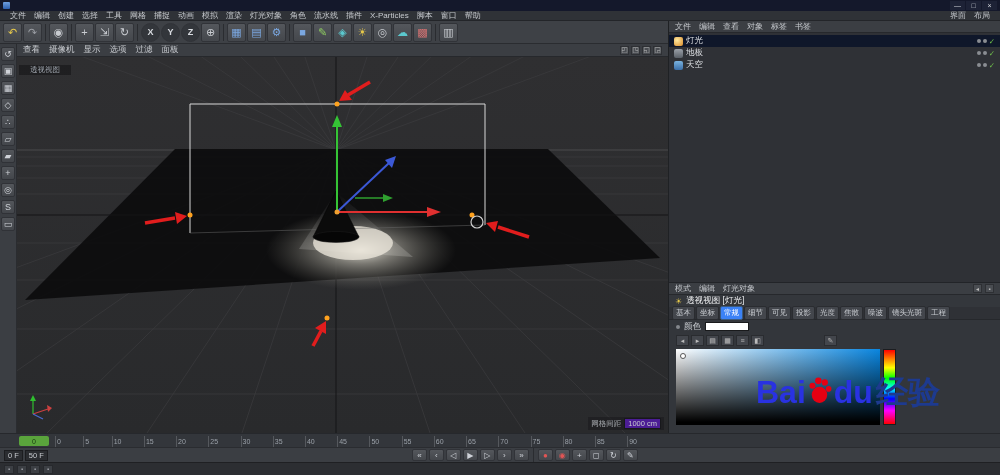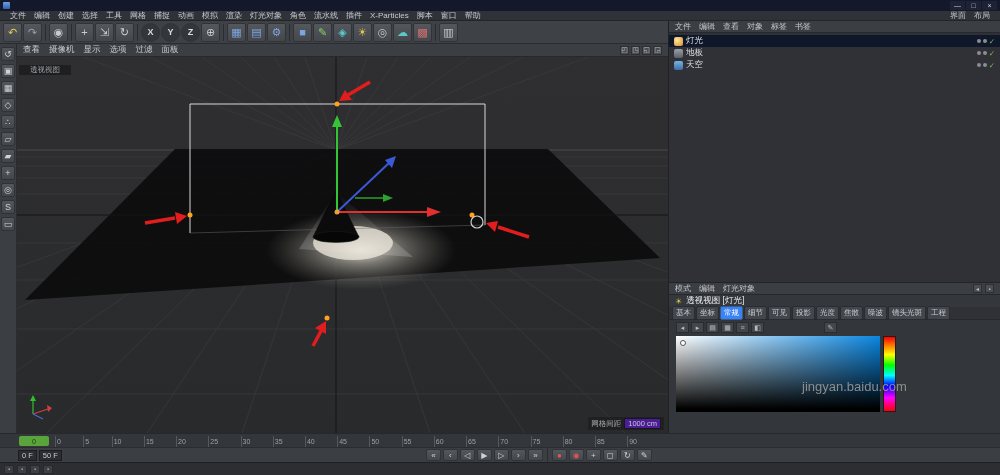--- a/index.html
+++ b/index.html
@@ -63,21 +63,21 @@
   .sv-box{position:relative;width:204px;height:76px;background:linear-gradient(to right,#ffffff,#0a86e0)}
   .sv-dark{position:absolute;left:0;top:0;right:0;bottom:0;background:linear-gradient(to bottom,rgba(0,0,0,0),#000 96%)}
   .sv-marker{position:absolute;left:4px;top:4px;width:6px;height:6px;border:1px solid #555;border-radius:50%;background:#fff}
   .hue-strip{width:13px;height:76px;background:linear-gradient(to bottom,#f00 0%,#ff8000 12%,#ff0 24%,#0f0 38%,#0ff 52%,#00f 66%,#f0f 82%,#f00 100%);border:1px solid #1c1d20}
   
   .timeline{position:absolute;left:0;top:433px;width:1000px;height:14px;background:#33363b;border-top:1px solid #26282c}
   .playhead{position:absolute;left:19px;top:2px;width:30px;height:10px;background:#5aa43c;border-radius:2px;font-size:7px;color:#173a10;display:flex;align-items:center;justify-content:center}
   .ruler{position:absolute;left:55px;top:0;width:582px;height:14px;display:flex;justify-content:space-between;align-items:flex-end}
   .tick{font-size:7px;color:#9aa0a8;border-left:1px solid #55585d;padding-left:1px;line-height:12px}
   
-  .transport{position:absolute;left:0;top:447px;width:1000px;height:15px;background:#3b3e43;border-top:1px solid #2a2c30;display:flex;align-items:center;gap:2px;padding:0 4px 0 18px}
+  .transport{position:absolute;left:0;top:447px;width:1000px;height:15px;background:#3b3e43;border-top:1px solid #2a2c30;display:flex;align-items:center;gap:2px;padding:0 4px 0 4px}
   .tp-field{background:#2b2d31;border:1px solid #1c1d20;font-size:7.5px;height:11px;line-height:9px;padding:0 3px;color:#c6c9ce}
   .tp-btn{width:15px;height:12px;background:linear-gradient(#54575c,#44474c);border:1px solid #313338;border-radius:2px;font-size:8px;display:flex;align-items:center;justify-content:center;color:#cfd2d8}
   .tp-btn.rec{color:#e05555}
   .spacer{flex:1}
   .spacer2{width:360px}
   
   .statusbar{position:absolute;left:0;top:462px;width:1000px;height:13px;background:#2c2e32;border-top:1px solid #1f2023;display:flex;align-items:center;gap:3px;padding:0 4px;font-size:7.5px;color:#84878c}
   .sb-icon{width:10px;height:9px;background:#3c3f44;border:1px solid #27292d;font-size:6px;display:flex;align-items:center;justify-content:center;color:#9a9da3}
   
   .watermark{position:absolute;left:756px;top:376px;width:240px;z-index:50}
@@ -350,20 +350,25 @@
     <span class="am-tab active">常规</span>
     <span class="am-tab">细节</span>
     <span class="am-tab">可见</span>
     <span class="am-tab">投影</span>
     <span class="am-tab">光度</span>
     <span class="am-tab">焦散</span>
     <span class="am-tab">噪波</span>
     <span class="am-tab">镜头光斑</span>
     <span class="am-tab">工程</span>
   </div>
+  <div class="color-row">
+    <span class="bullet"></span>
+    <span>颜色</span>
+    <span class="color-swatch"></span>
+  </div>
   <div class="picker-toolbar">
     <span class="pk-icon">◂</span>
     <span class="pk-icon">▸</span>
     <span class="pk-icon">▤</span>
     <span class="pk-icon">▦</span>
     <span class="pk-icon">≡</span>
     <span class="pk-icon">◧</span>
     <span class="pk-icon dropper">✎</span>
   </div>
   <div class="picker-area">
@@ -422,14 +427,25 @@
 </div>
 
 <div class="statusbar">
   <span class="sb-icon">▪</span>
   <span class="sb-icon">▪</span>
   <span class="sb-icon">▪</span>
   <span class="sb-icon">▪</span>
 </div>
 
 <div class="watermark">
-  <div class="wm-url">jingyan.baidu.com</div>
+  <div class="wm-logo">
+    <span class="wm-blue">Bai</span>
+    <svg width="26" height="28" viewBox="0 0 24 26" style="margin:0 1px 4px 1px">
+      <circle cx="5" cy="9" r="2.8" fill="#e60012"></circle>
+      <circle cx="10.5" cy="4.5" r="3.1" fill="#e60012"></circle>
+      <circle cx="16.5" cy="6" r="2.9" fill="#e60012"></circle>
+      <circle cx="20" cy="12" r="2.6" fill="#e60012"></circle>
+      <ellipse cx="11.5" cy="17.5" rx="7.2" ry="7.5" fill="#e60012"></ellipse>
+    </svg>
+    <span class="wm-blue">du</span>
+    <span class="wm-cn">经验</span>
+  </div>
 </div>
 
 </body></html>

